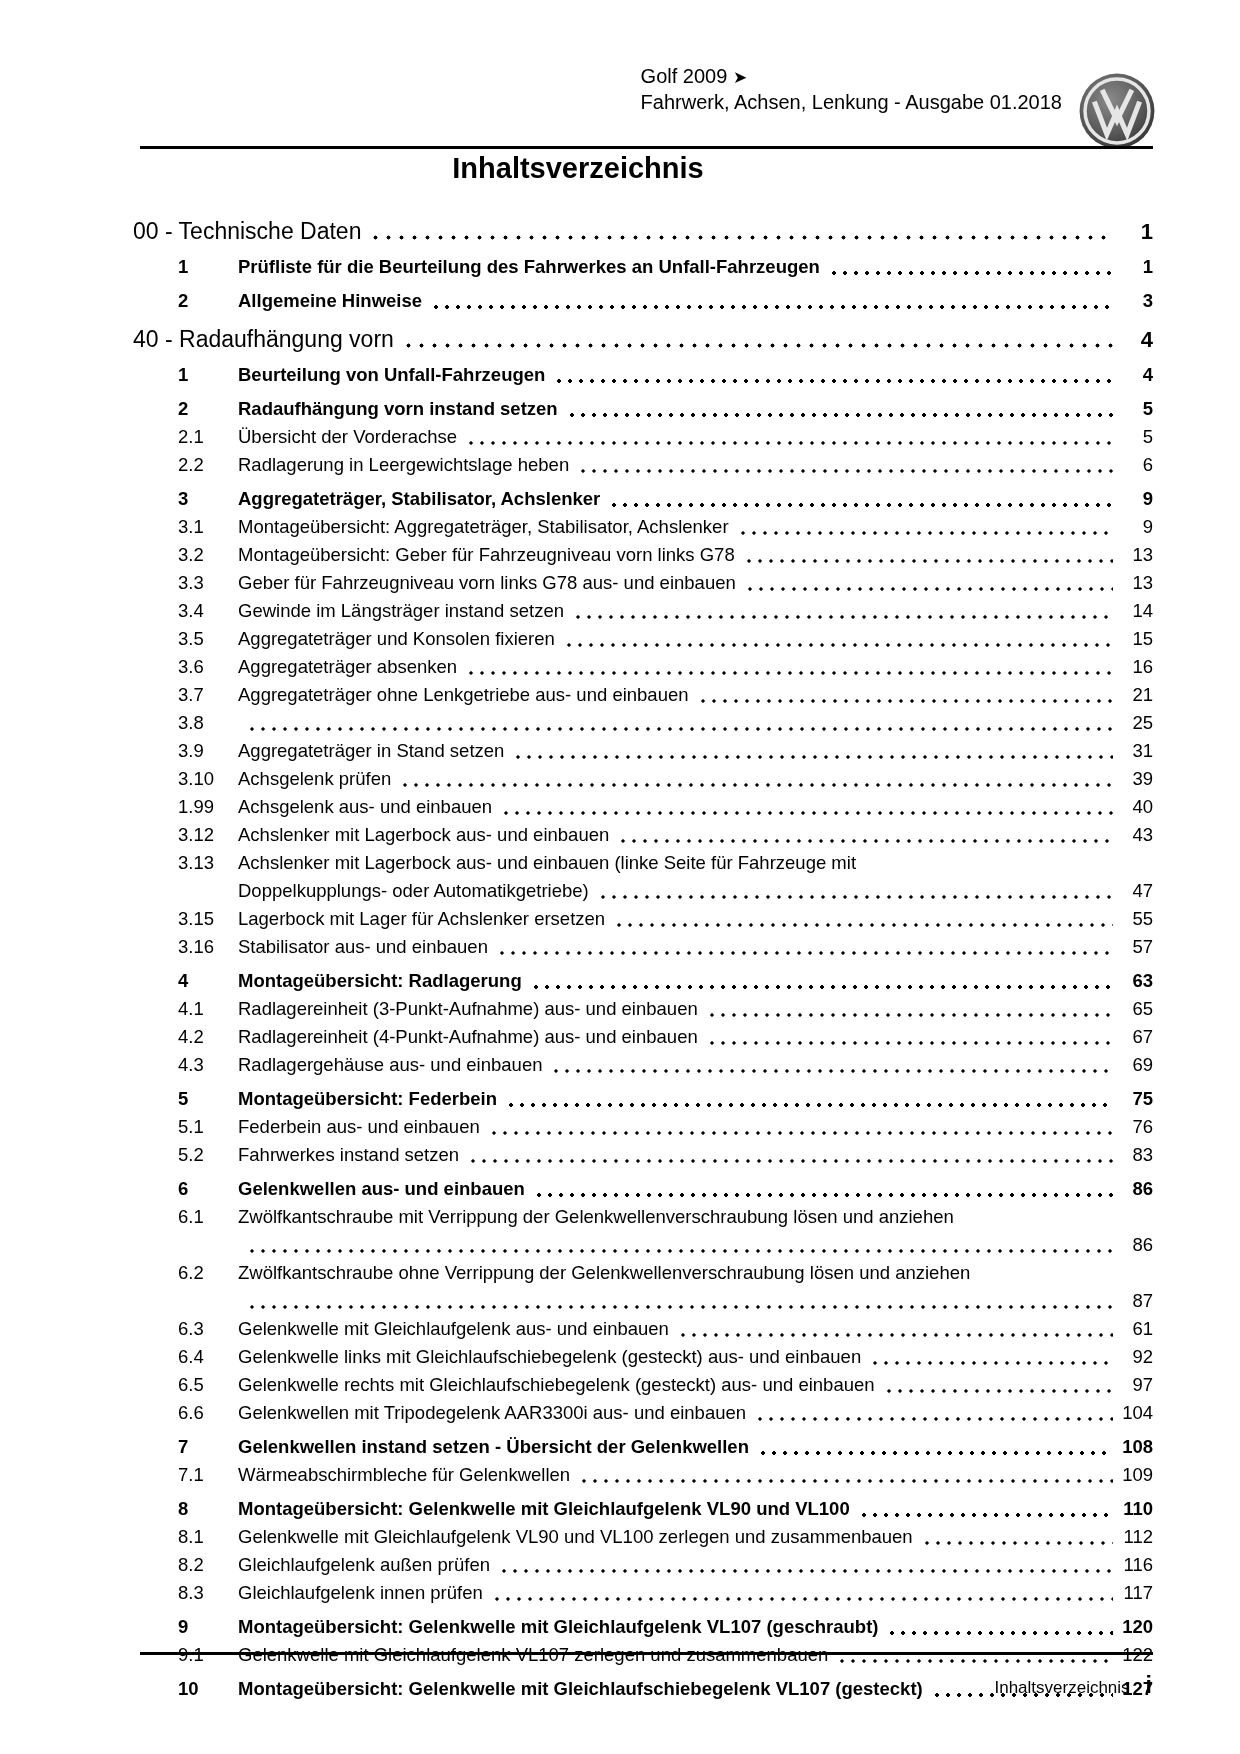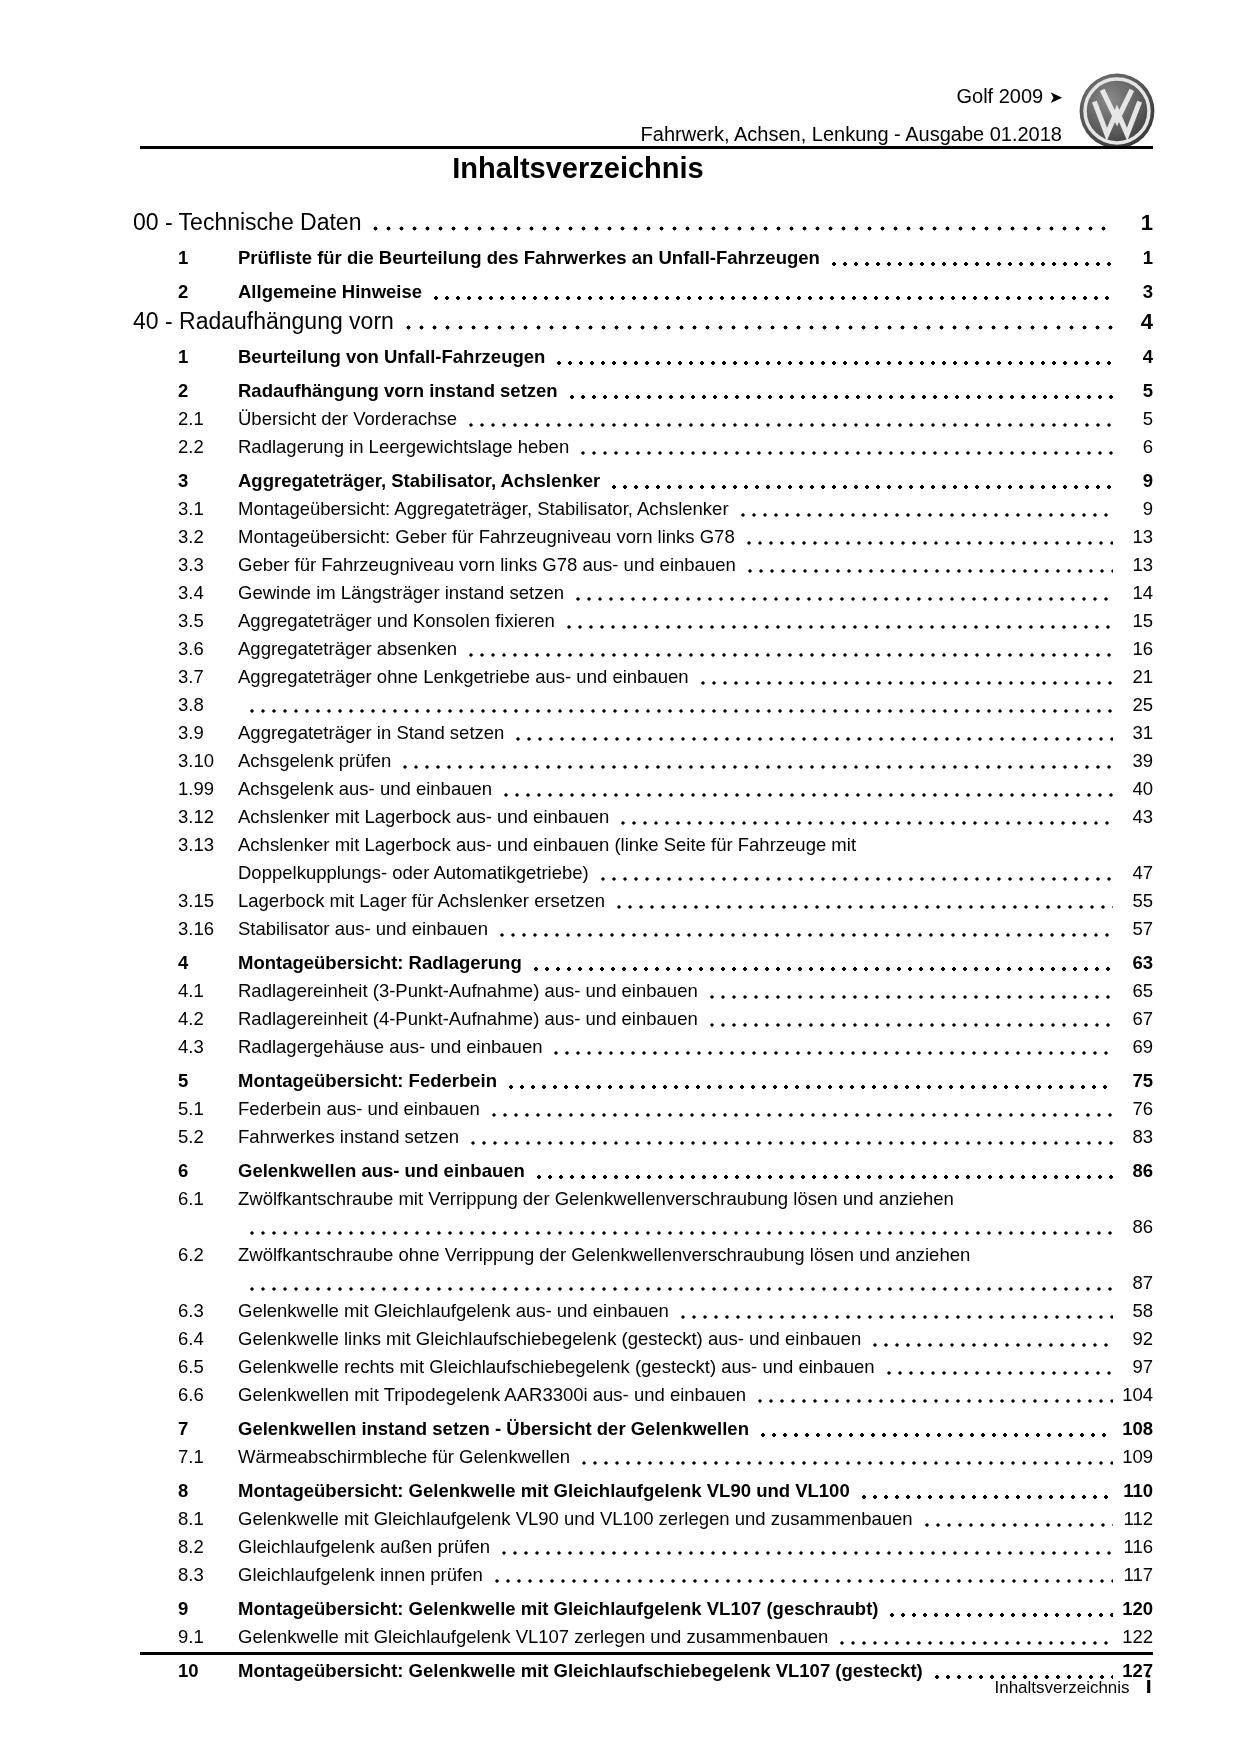--- a/index.html
+++ b/index.html
@@ -5,22 +5,22 @@
   * { box-sizing: border-box; }
   html,body { margin:0; padding:0; }
   body {
     width:1240px; height:1754px;
     background:#ffffff; color:#000;
     font-family:"Liberation Sans", sans-serif;
     position:relative; overflow:hidden;
   }
   
   .header-text {
-    position:absolute; top:78px; right:178px;
-    text-align:right; font-size:20px; line-height:36px;
+    position:absolute; top:64px; right:178px;
+    text-align:left; font-size:20px; line-height:25px;
     white-space:nowrap;
   }
   .arrow { font-size:17px; letter-spacing:-1px; }
   .logo {
     position:absolute; top:72px; right:84px;
     width:78px; height:78px;
   }
   .header-rule {
     position:absolute; top:146px; left:140px; width:1013px;
     height:3px; background:#000;
@@ -29,21 +29,21 @@
   .doc-title {
     position:absolute; top:152px; left:0; width:1156px;
     text-align:center; font-size:29px; font-weight:bold;
   }
   
   .toc {
     position:absolute; top:207px; left:133px; width:1020px;
   }
   .chapter-row {
     display:flex; align-items:flex-end;
-    font-size:23px; line-height:31px; 
+    font-size:23px; line-height:31px; margin-top:9px;
   }
   .chapter-row .page-num { font-weight:bold; font-size:22px; }
   .entry-row {
     display:flex; align-items:baseline;
     font-size:18.5px; line-height:28px;
   }
   .entry-row.bold { font-weight:bold; }
   .entry-row.bold.first { margin-top:6px; }
   .num {
     flex:none; width:105px; padding-left:45px;
@@ -317,21 +317,21 @@
     <div class="entry-row">
       <span class="num"></span>
       <span class="etitle"></span>
       <span class="leader"></span>
       <span class="page-num">87</span>
     </div>
     <div class="entry-row">
       <span class="num">6.3</span>
       <span class="etitle">Gelenkwelle mit Gleichlaufgelenk aus- und einbauen</span>
       <span class="leader"></span>
-      <span class="page-num">58</span>
+      <span class="page-num">61</span>
     </div>
     <div class="entry-row">
       <span class="num">6.4</span>
       <span class="etitle">Gelenkwelle links mit Gleichlaufschiebegelenk (gesteckt) aus- und einbauen</span>
       <span class="leader"></span>
       <span class="page-num">92</span>
     </div>
     <div class="entry-row">
       <span class="num">6.5</span>
       <span class="etitle">Gelenkwelle rechts mit Gleichlaufschiebegelenk (gesteckt) aus- und einbauen</span>

